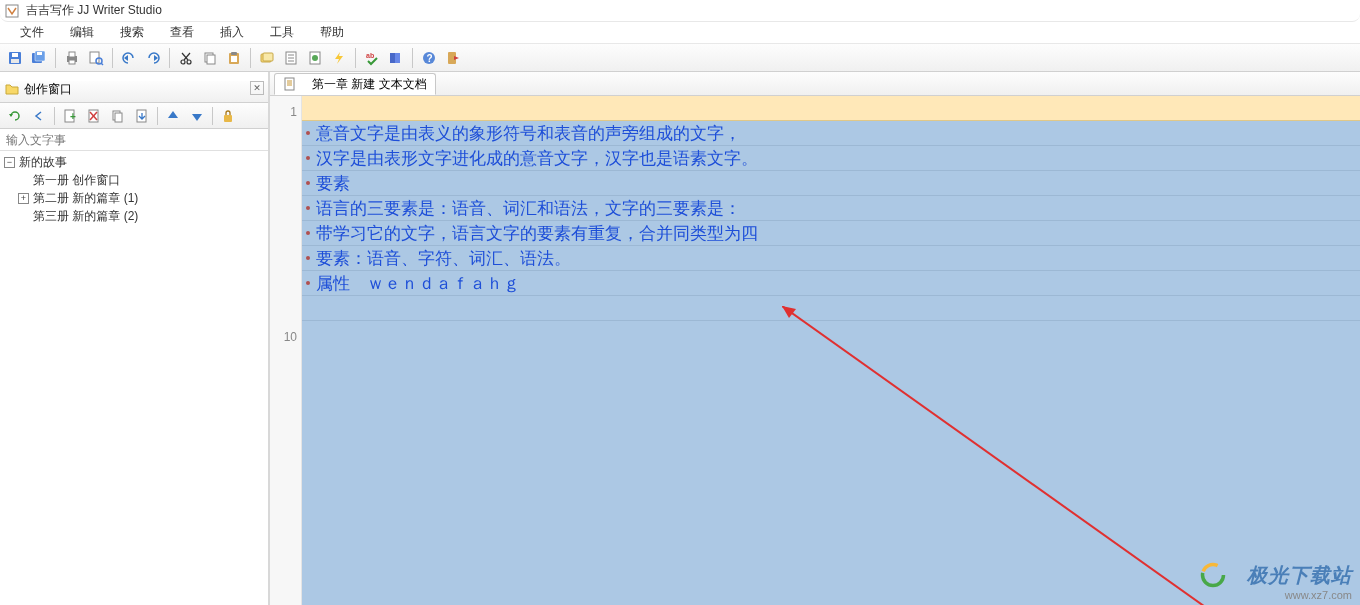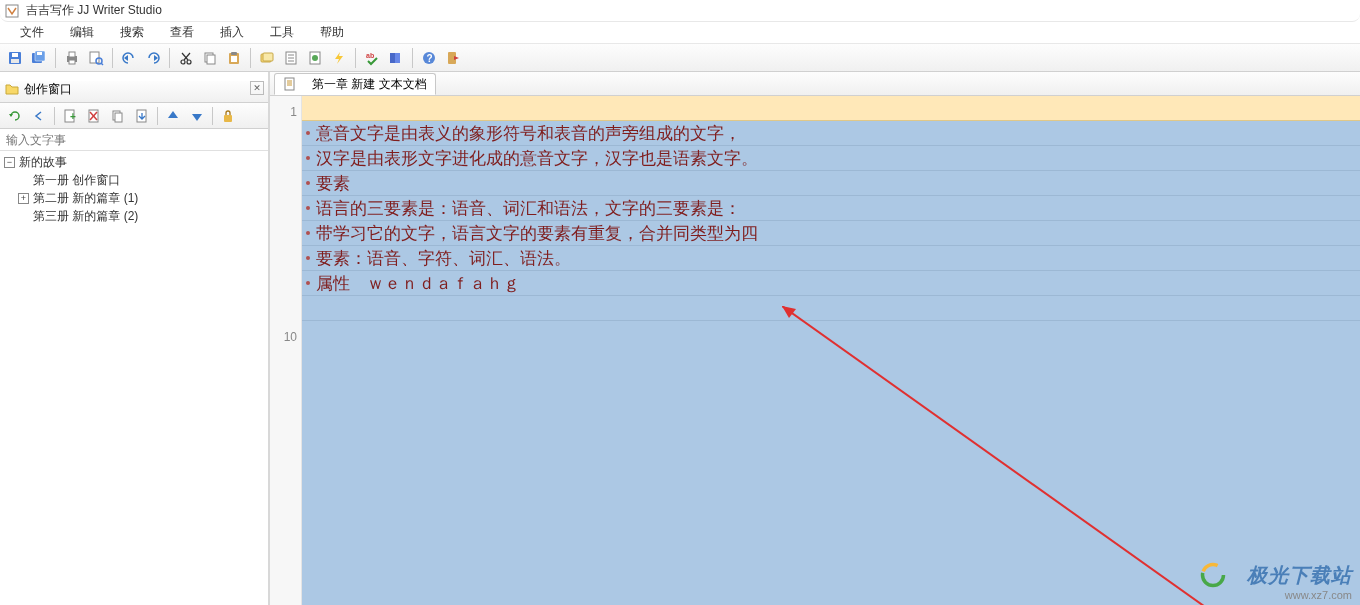--- a/index.html
+++ b/index.html
@@ -36,21 +36,21 @@
 .editor-area { flex: 1; display: flex; flex-direction: column; background:#fff; }
 .tab-bar { height: 24px; background: linear-gradient(#fdfdfd,#f0f0f0); border-bottom: 1px solid #d0d0d0; display: flex; align-items: flex-end; padding-left: 4px; }
 .tab { height: 22px; background: #fff; border: 1px solid #c8c8c8; border-bottom: 1px solid #fff; padding: 0 8px; display: flex; align-items: center; gap: 15px; font-size: 12px; border-top-left-radius:3px; border-top-right-radius:3px;}
 
 .editor-scroll { flex: 1; display: flex; overflow-y: auto; background: #acc8e4; }
 .gutter { width: 32px; background: #f7f7f7; text-align: right; padding: 4px 4px 0 0; color: #888; font-size: 12px; line-height: 25px; font-family: monospace; border-right:1px solid #e4e4e4;}
 .gutter .gline { height:25px;}
 .content { flex: 1; position:relative; }
 .firstline { height: 25px; background: #ffe8b8; border-bottom:1px solid #e0c888;}
 .textblock { background: #acc8e4; }
-.tline { height: 25px; display: flex; align-items: center; padding-left: 2px; font-size: 17px; font-family: "SimSun", serif; color: #7f1d1d; border-bottom: 1px solid #9cb8d4; position:relative;}
+.tline { height: 25px; display: flex; align-items: center; padding-left: 2px; font-size: 17px; font-family: "SimSun", serif; color: #1d4ed8; border-bottom: 1px solid #9cb8d4; position:relative;}
 .tline .bullet { width: 4px; height: 4px; background: #b05050; border-radius: 50%; margin-right: 6px; margin-left:2px;}
 .emptyline .bullet { visibility:hidden; }
 
 .arrow-annotation { position: absolute; left: 480px; top: 210px; pointer-events: none; }
 
 .watermark { position: absolute; right: 8px; bottom: 4px; text-align: right; pointer-events:none;}
 .watermark .wm-main { font-size: 20px; font-weight: bold; font-style: italic; color: #4a7fb8; letter-spacing:1px; display:flex; align-items:center; gap:20px; justify-content:flex-end;}
 .watermark .wm-url { font-size: 11px; color: #888; }
 .wm-logo { width:28px; height:28px;}
 

